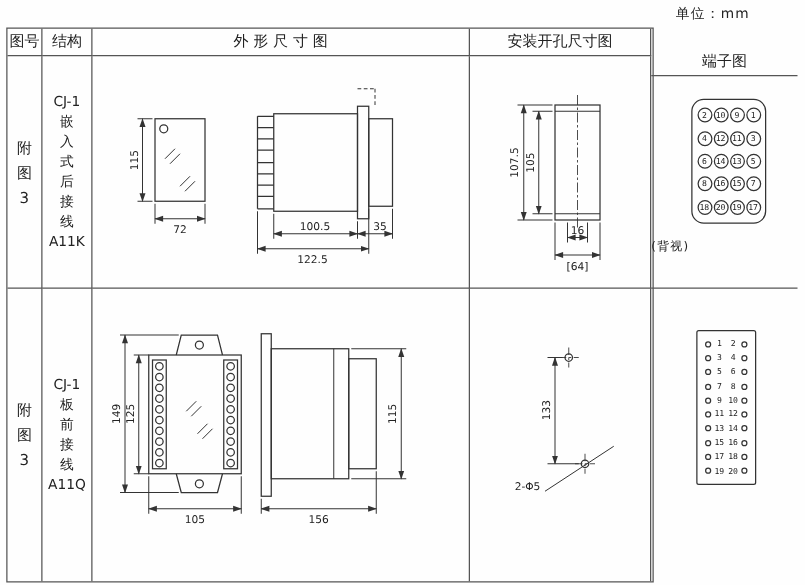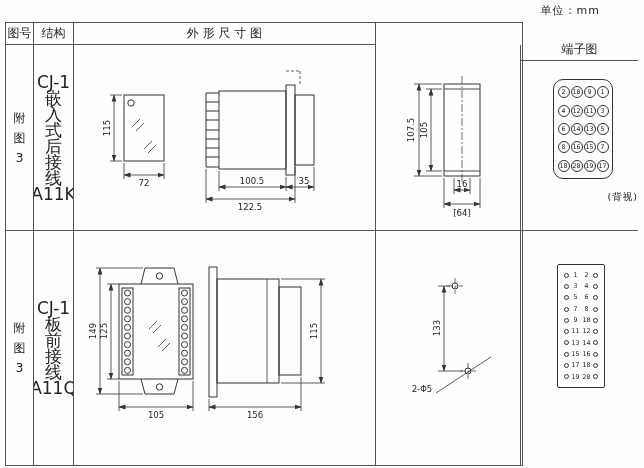--- a/index.html
+++ b/index.html
@@ -5,36 +5,36 @@
   *{margin:0;padding:0;box-sizing:border-box}
   html,body{width:644px;height:468px}
   body{background:#fefefe;font-family:"DejaVu Sans","Liberation Sans",sans-serif;color:#222;position:relative;overflow:hidden}
   .page{position:absolute;inset:0}
   .unit-label{position:absolute;top:3px;right:44px;font-size:11px;letter-spacing:1px}
   .table{position:absolute;left:5px;top:22px;width:518px;height:444px;border:1px solid #555}
   .cell{position:absolute;border-right:1px solid #555;border-bottom:1px solid #555;display:flex;align-items:center;justify-content:center;overflow:hidden}
   .cell.last-col{border-right:none}
   .cell.last-row{border-bottom:none}
   .hdr{font-size:12px;white-space:nowrap}
-  .vtext{white-space:pre-line;text-align:center;font-size:17px;line-height:16px}
+  .vtext{white-space:pre-line;text-align:center;font-size:11px;line-height:16px}
   .fig{font-size:12px;line-height:20px}
   .drawcell{display:block}
   svg{display:block}
   text{font-family:"DejaVu Sans","Liberation Sans",sans-serif}
   
   .term-panel-rear{position:absolute;left:32px;top:34px;width:60px;height:100px;border:1.2px solid #333;border-radius:10px;display:flex}
   .term-grid-rear{flex:1;display:grid;grid-template-columns:repeat(4,1fr);align-items:center;justify-items:center;padding:3px 3px}
   .tc{width:12px;height:12px;border:1px solid #333;border-radius:50%;font-size:6.5px;line-height:11px;text-align:center;font-family:"DejaVu Sans Mono",monospace}
   
   .term-panel-front{position:absolute;left:36px;top:33px;width:48px;height:124px;border:1.2px solid #333;border-radius:2px;display:flex}
   .term-grid-front{flex:1;display:flex;flex-direction:column;justify-content:space-evenly;padding:2px 4px}
   .trow{display:flex;align-items:center;justify-content:center;gap:2px;font-size:6.5px;line-height:1}
   .sc{width:5px;height:5px;border:1px solid #333;border-radius:50%;flex:0 0 auto}
   .tn{width:9px;text-align:center;font-family:"DejaVu Sans Mono",monospace}
-  .term-view-label{position:absolute;left:0;width:100%;text-align:right;font-size:9.5px;letter-spacing:1px}
+  .term-view-label{position:absolute;left:0;width:100%;text-align:left;font-size:9.5px;letter-spacing:1px}
 </style>
 </head>
 <body>
 
 <div class="page">
 
   <svg width="0" height="0" style="position:absolute">
     <defs>
       <marker id="arrE" markerWidth="8" markerHeight="8" refX="6.5" refY="3" orient="auto" markerUnits="userSpaceOnUse">
         <path d="M0,0.6 L7,3 L0,5.4 Z" fill="#333"></path>
@@ -45,20 +45,21 @@
     </defs>
   </svg>
 
   <div class="unit-label">单位：mm</div>
 
   <div class="table">
 
     <div class="cell hdr" style="left:0;top:0;width:28px;height:22px">图号</div>
     <div class="cell hdr" style="left:28px;top:0;width:40px;height:22px">结构</div>
     <div class="cell hdr" style="left:68px;top:0;width:302px;height:22px">外 形 尺 寸 图</div>
+    <div class="cell hdr" style="left:370px;top:0;width:145px;height:22px">安装开孔尺寸图</div>
     <div class="cell hdr last-col" style="left:515px;top:16px;width:117px;height:22px">端子图</div>
 
     <div class="cell" style="left:0;top:22px;width:28px;height:186px">
       <div class="vtext fig">附
 图
 3</div>
     </div>
 
     <div class="cell" style="left:28px;top:22px;width:40px;height:186px">
       <div class="vtext">CJ-1

